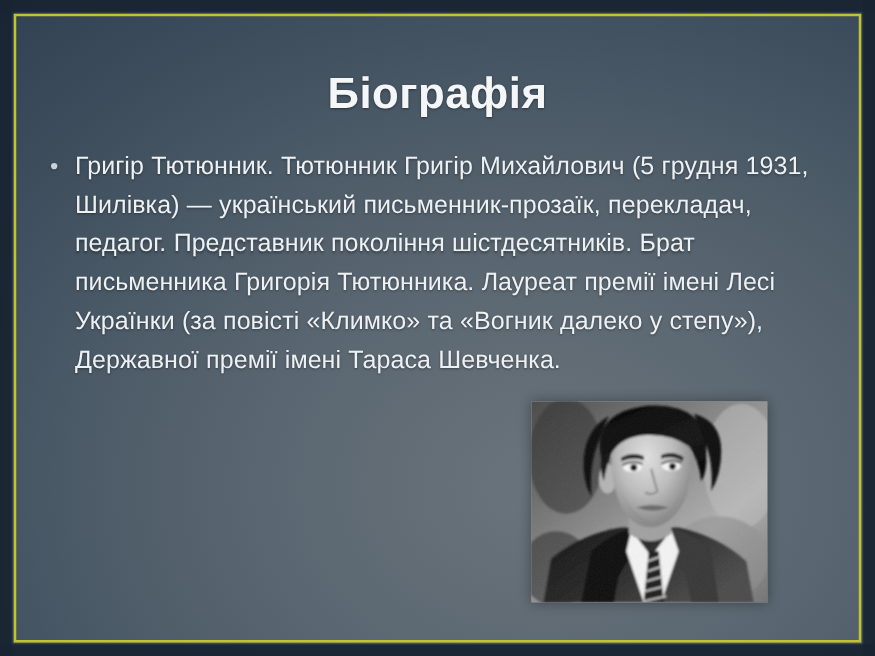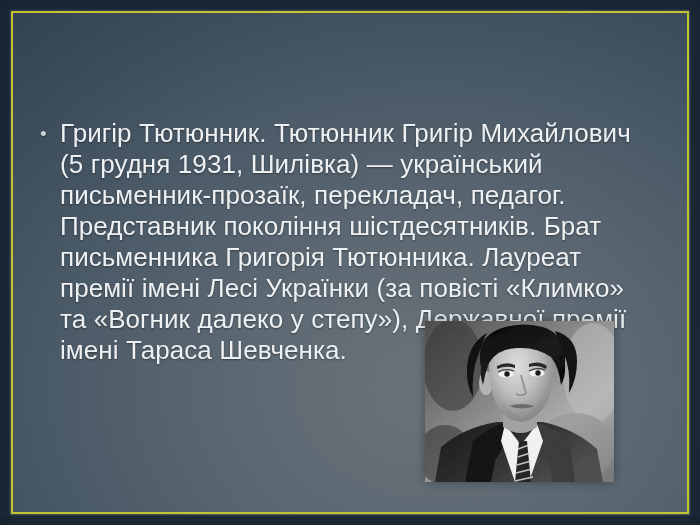--- a/index.html
+++ b/index.html
@@ -93,21 +93,21 @@
     font-size: 19px;
     line-height: 31px;
     text-align: left;
     padding-left: 4px;
     box-sizing: border-box;
     text-shadow: 0 1px 2px rgba(0,0,0,0.4);
   }
   .body-text {
     flex: 1 1 auto;
     color: #eef1f3;
-    font-size: 26px;
+    font-size: 20px;
     line-height: 31px;
     letter-spacing: 0.05px;
     text-shadow: 0 1px 2px rgba(0,0,0,0.4);
     word-spacing: 0.2px;
   }
 
   
   .photo {
     position: absolute;
     left: 425px;
@@ -122,20 +122,21 @@
   }
   .photo svg { display: block; width: 100%; height: 100%; }
 </style>
 </head>
 <body>
 
 <div class="slide">
 
   <div class="frame-rule"></div>
 
+  <div class="title">Біографія</div>
 
   <div class="body-block">
     <div class="bullet-dot">•</div>
     <div class="body-text">Григір Тютюнник. Тютюнник Григір Михайлович (5 грудня 1931, Шилівка) — український письменник-прозаїк, перекладач, педагог. Представник покоління шістдесятників. Брат письменника Григорія Тютюнника. Лауреат премії імені Лесі Українки (за повісті «Климко» та «Вогник далеко у степу»), Державної премії імені Тараса Шевченка.</div>
   </div>
 
   <div class="photo">
     <svg viewBox="0 0 189 161" preserveAspectRatio="xMidYMid slice">
       <defs>
         <linearGradient id="bgGrad" x1="0" y1="0" x2="1" y2="1">

